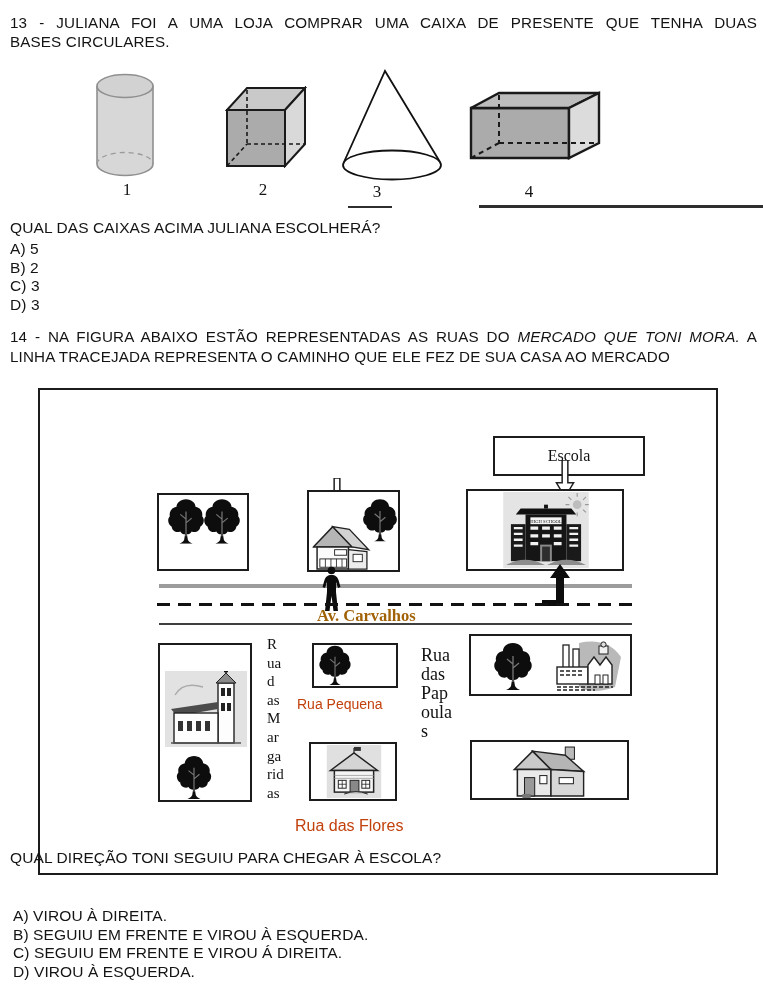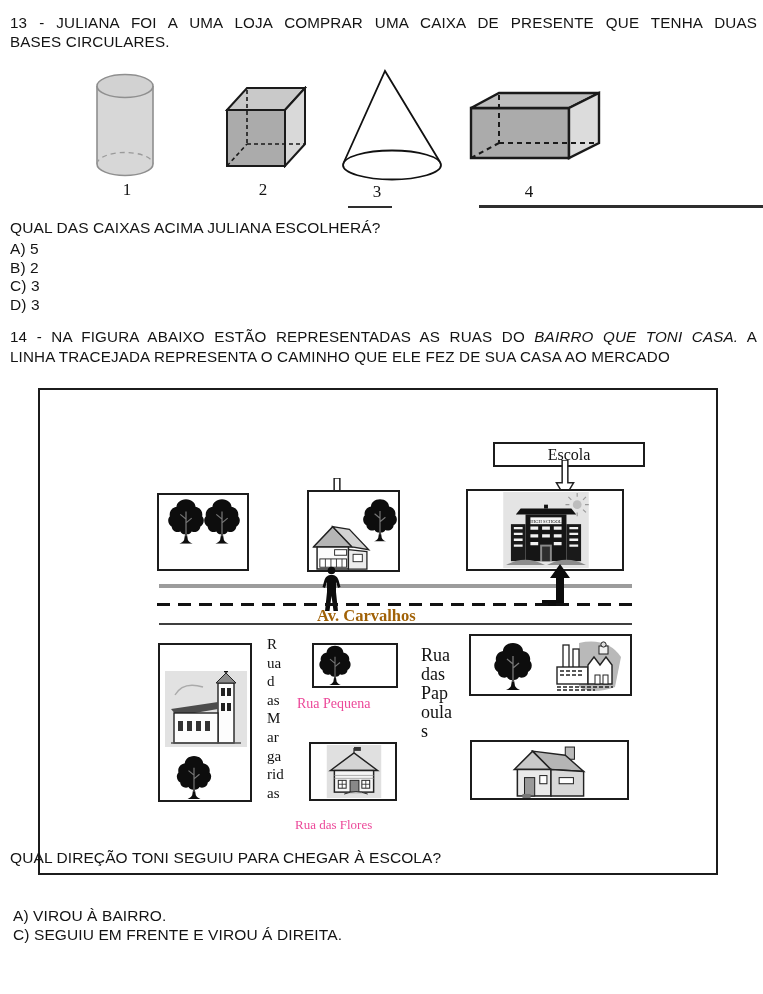--- a/index.html
+++ b/index.html
@@ -19,21 +19,21 @@
             font-family:"Liberation Serif",serif;font-size:16px;color:#111}
   .vstreet{position:absolute;font-family:"Liberation Serif",serif;color:#111;
            display:flex;flex-direction:column}
   .vstreet span{display:block}
   .grayroad{position:absolute;background:#9c9c9c}
   .dashline{position:absolute;height:3px;
             background:repeating-linear-gradient(90deg,#111 0,#111 13px,transparent 13px,transparent 21px)}
   .thinline{position:absolute;background:#3f3f3f}
   .avlabel{position:absolute;font-family:"Liberation Serif",serif;font-weight:bold;
            font-size:16.5px;color:#a16207}
-  .streetlabel{position:absolute;font-family:Liberation Serif, serif;color:#ec4899}
+  .streetlabel{position:absolute;font-family:Liberation Sans, sans-serif;color:#c2410c}
   .artifact{position:absolute;background:#2e2e2e}
   svg{display:block}
 </style>
 </head>
 <body>
 
 <svg width="0" height="0" style="position:absolute">
   <defs>
     <symbol id="sym-tree" viewBox="0 0 40 48">
       <path fill="#0d0d0d" d="M20 1c-6 0-10 4-10 8-5 1-8 5-7 10-3 3-2 9 2 11 0 4 5 7 9 5 1 2 3 3 5 3l-1 6c-1 2-3 3-5 4h14c-2-1-4-2-5-4l-1-6c2 0 4-1 5-3 4 2 9-1 9-5 4-2 5-8 2-11 1-5-2-9-7-10 0-4-4-8-10-8z"></path>
@@ -175,27 +175,27 @@
 
 <div class="abs qtext" style="left:10px;top:219px">QUAL DAS CAIXAS ACIMA JULIANA ESCOLHERÁ?</div>
 <div class="abs opts" style="left:10px;top:240px">
   <div>A) 5</div>
   <div>B) 2</div>
   <div>C) 3</div>
   <div>D) 3</div>
 </div>
 
 <div class="abs para" style="left:10px;top:327px;width:747px;line-height:19.5px">
-  <div class="jfull"><span>14 - NA FIGURA ABAIXO ESTÃO REPRESENTADAS AS RUAS DO </span><i>BAIRRO QUE TONI CASA.</i><span>  A</span></div>
+  <div class="jfull"><span>14 - NA FIGURA ABAIXO ESTÃO REPRESENTADAS AS RUAS DO </span><i>MERCADO QUE TONI MORA.</i><span>  A</span></div>
   <div>LINHA TRACEJADA REPRESENTA O CAMINHO QUE ELE FEZ DE SUA CASA AO MERCADO</div>
 </div>
 
 <div class="figure" style="left:38px;top:388px;width:680px;height:487px">
 
-  <div class="labelbox" style="left:453px;top:52px;width:152px;height:25px">Escola</div>
+  <div class="labelbox" style="left:453px;top:46px;width:152px;height:40px">Escola</div>
 
   <svg class="abs" style="left:286px;top:88px" width="22" height="38" viewBox="0 0 22 40">
       <use href="#sym-arrow-hollow"></use>
     </svg>
   <svg class="abs" style="left:514px;top:70px" width="22" height="38" viewBox="0 0 22 40">
       <use href="#sym-arrow-hollow"></use>
     </svg>
 
   <div class="box" style="left:117px;top:103px;width:92px;height:78px">
     <svg class="abs" style="left:8px;top:3px" width="38" height="46" viewBox="0 0 40 48">
@@ -283,20 +283,22 @@
         <use href="#sym-schoolhouse"></use>
       </svg>
   </div>
 
   <div class="box" style="left:430px;top:350px;width:159px;height:60px">
     <svg class="abs" style="left:40px;top:3px" width="78" height="53" viewBox="0 0 76 52">
         <use href="#sym-house2"></use>
       </svg>
   </div>
 
-  <div class="streetlabel" style="left:255px;top:427px;font-size:13px">Rua das Flores</div>
+  <div class="streetlabel" style="left:255px;top:427px;font-size:16px">Rua das Flores</div>
 </div>
 
 <div class="abs qtext" style="left:10px;top:849px">QUAL DIREÇÃO TONI SEGUIU PARA CHEGAR À ESCOLA?</div>
 <div class="abs opts" style="left:13px;top:907px">
-  <div>A) VIROU À BAIRRO.</div>
+  <div>A) VIROU À DIREITA.</div>
+  <div>B) SEGUIU EM FRENTE E VIROU À ESQUERDA.</div>
   <div>C) SEGUIU EM FRENTE E VIROU Á DIREITA.</div>
+  <div>D) VIROU À ESQUERDA.</div>
 </div>
 
 </body></html>

